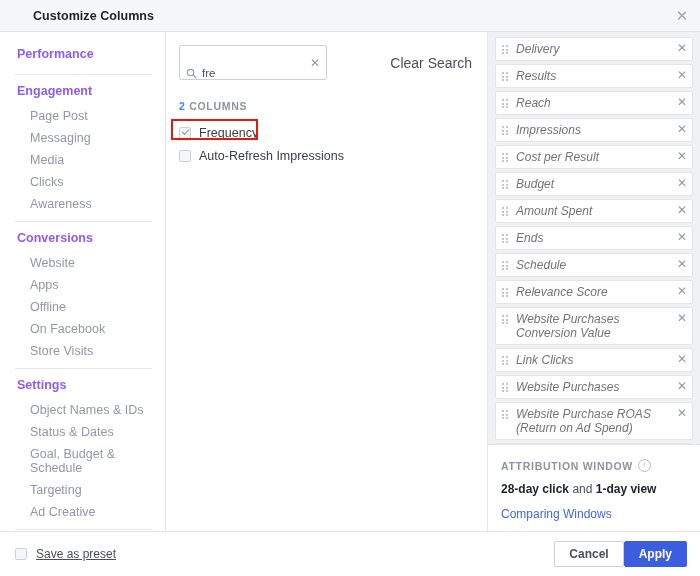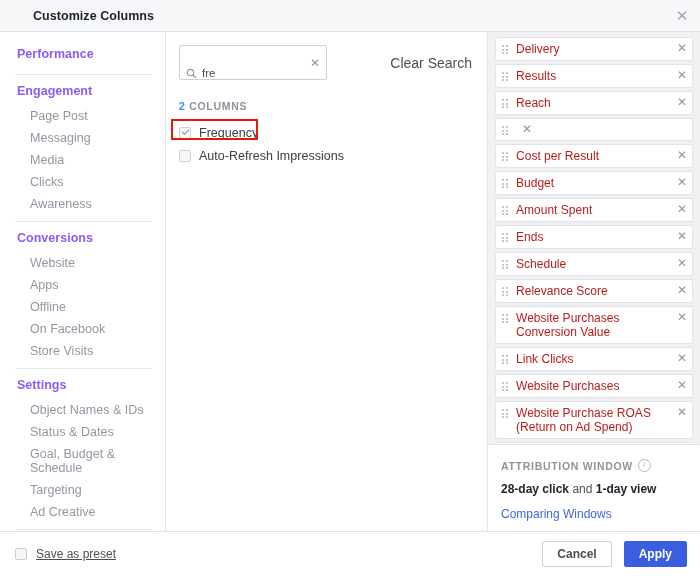--- a/index.html
+++ b/index.html
@@ -253,24 +253,25 @@
   }
   .drag-dots i {
     background: #c2c6cc;
     width: 2px;
     height: 2px;
     border-radius: 0;
     display: block;
   }
   .chip-label {
     font-size: 12px;
-    color: #b91c1c;
+    color: #737373;
     line-height: 14px;
     flex: 1;
     letter-spacing: 0.02px;
+    font-style: italic;
   }
   .chip-x {
     color: #9197a3;
     font-size: 12px;
     line-height: 13px;
     margin-left: 6px;
     cursor: pointer;
     flex: 0 0 auto;
   }
 
@@ -331,21 +332,21 @@
   }
   .save-preset .cbx { margin-right: 9px; margin-left: 2px; }
   .save-preset-label {
     font-size: 12px;
     color: #4b4f56;
     text-decoration: underline;
   }
   .footer-btns {
     margin-left: auto;
     display: flex;
-    gap: 12px;
+    gap: 0;
     padding-left: 20px;
   }
   .btn {
     font-family: "Liberation Sans", sans-serif;
     font-size: 12px;
     font-weight: bold;
     border-radius: 2px;
     padding: 0 14px;
     height: 26px;
     line-height: 24px;
@@ -482,20 +483,21 @@
           </div>
           <div class="chip">
             <span class="drag-dots">
               <i></i>
               <i></i>
               <i></i>
               <i></i>
               <i></i>
               <i></i>
             </span>
+            <span class="chip-label">Impressions</span>
             <span class="chip-x">✕</span>
           </div>
           <div class="chip">
             <span class="drag-dots">
               <i></i>
               <i></i>
               <i></i>
               <i></i>
               <i></i>
               <i></i>

